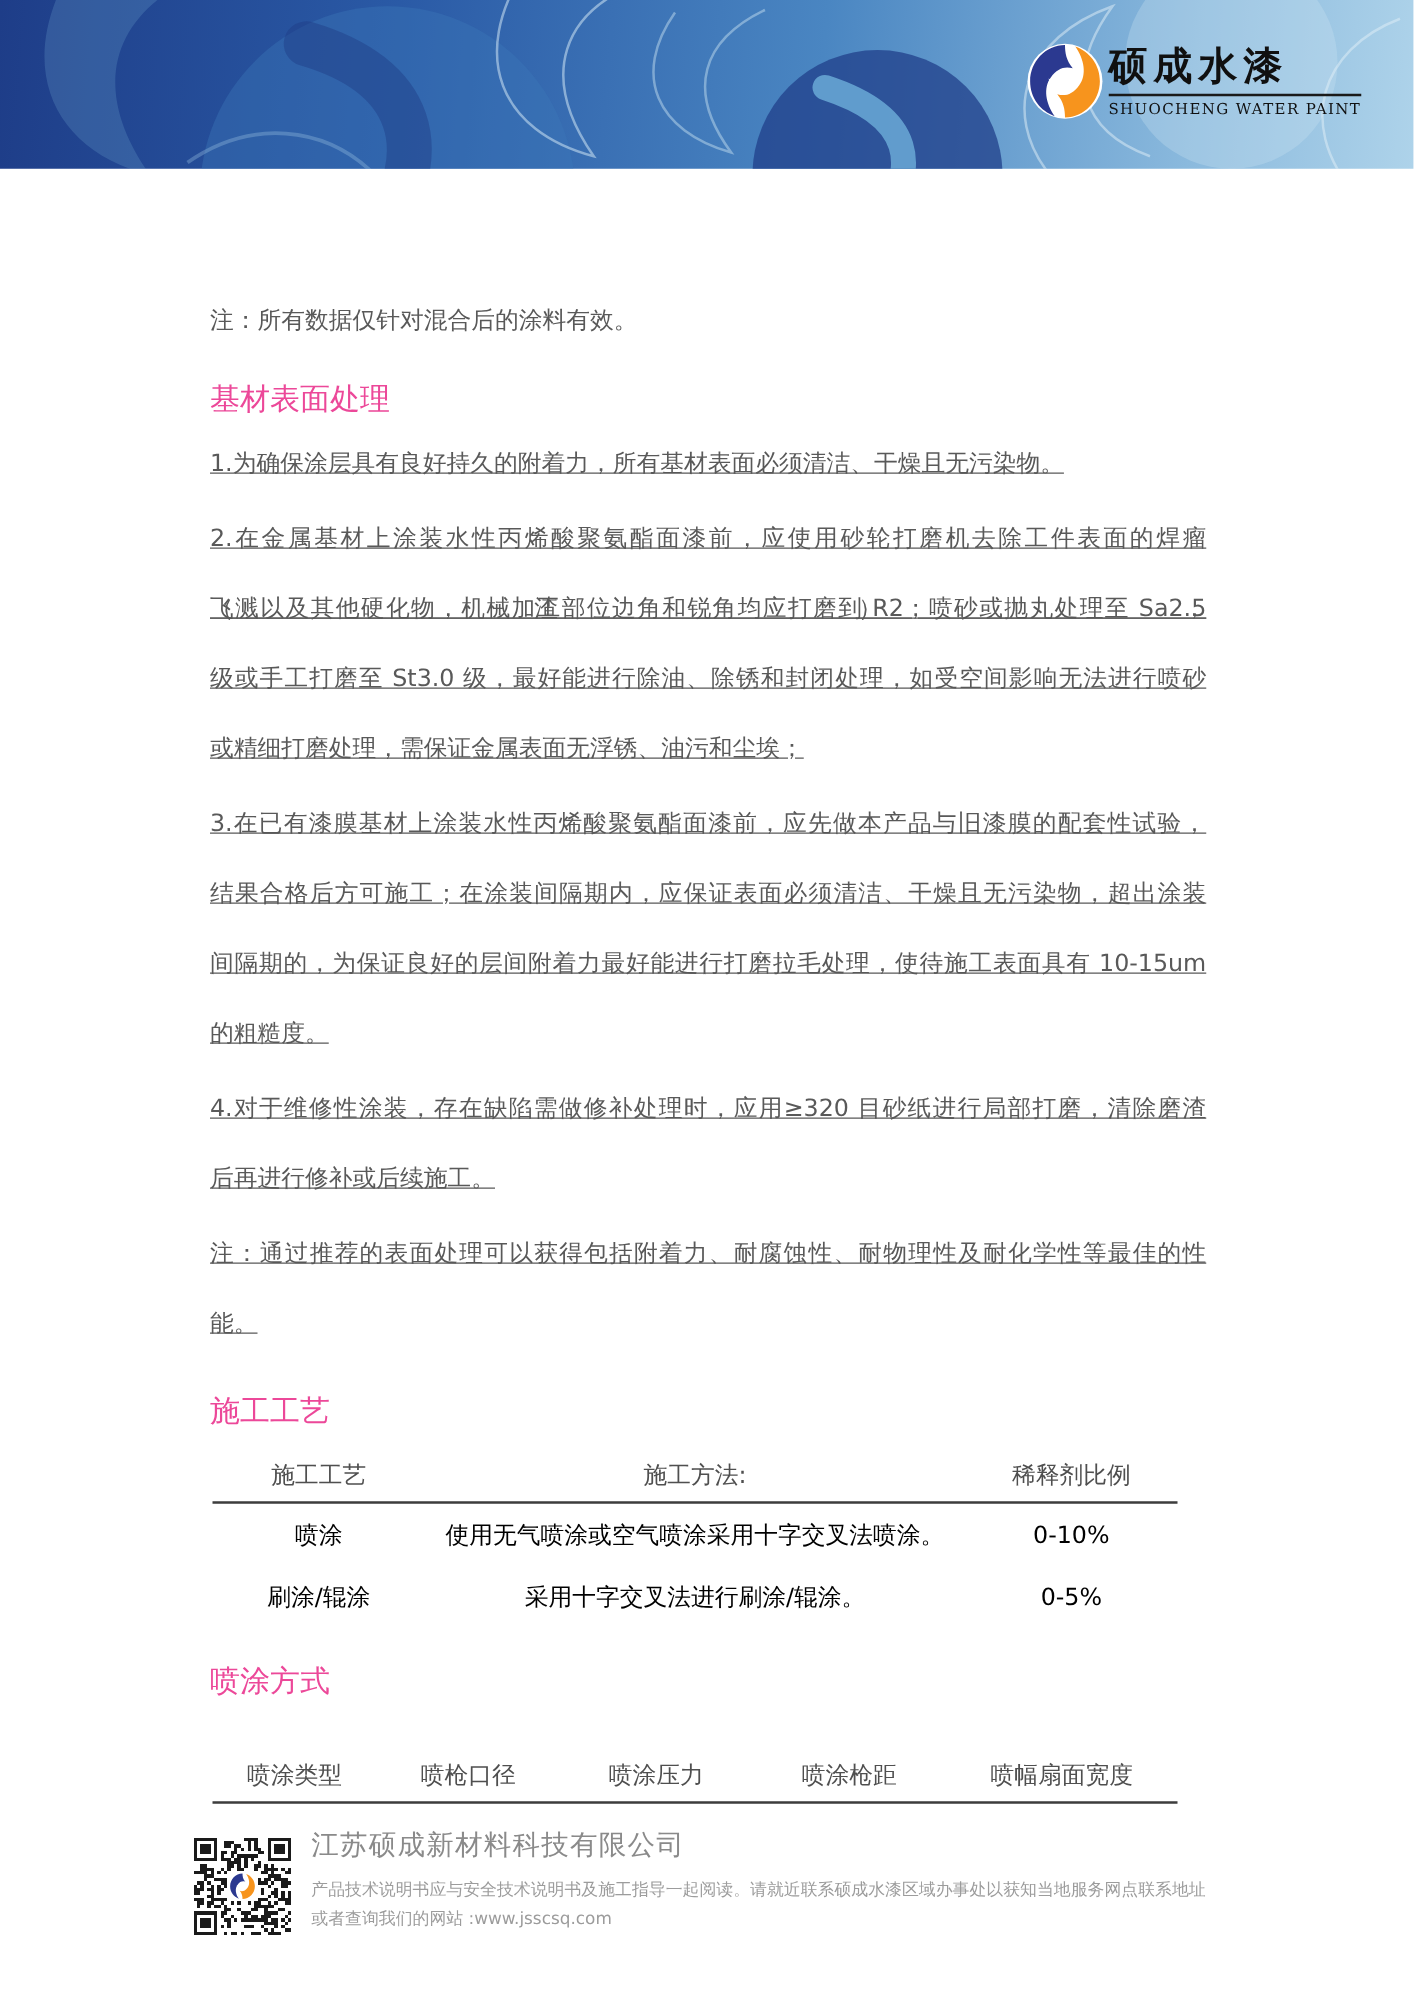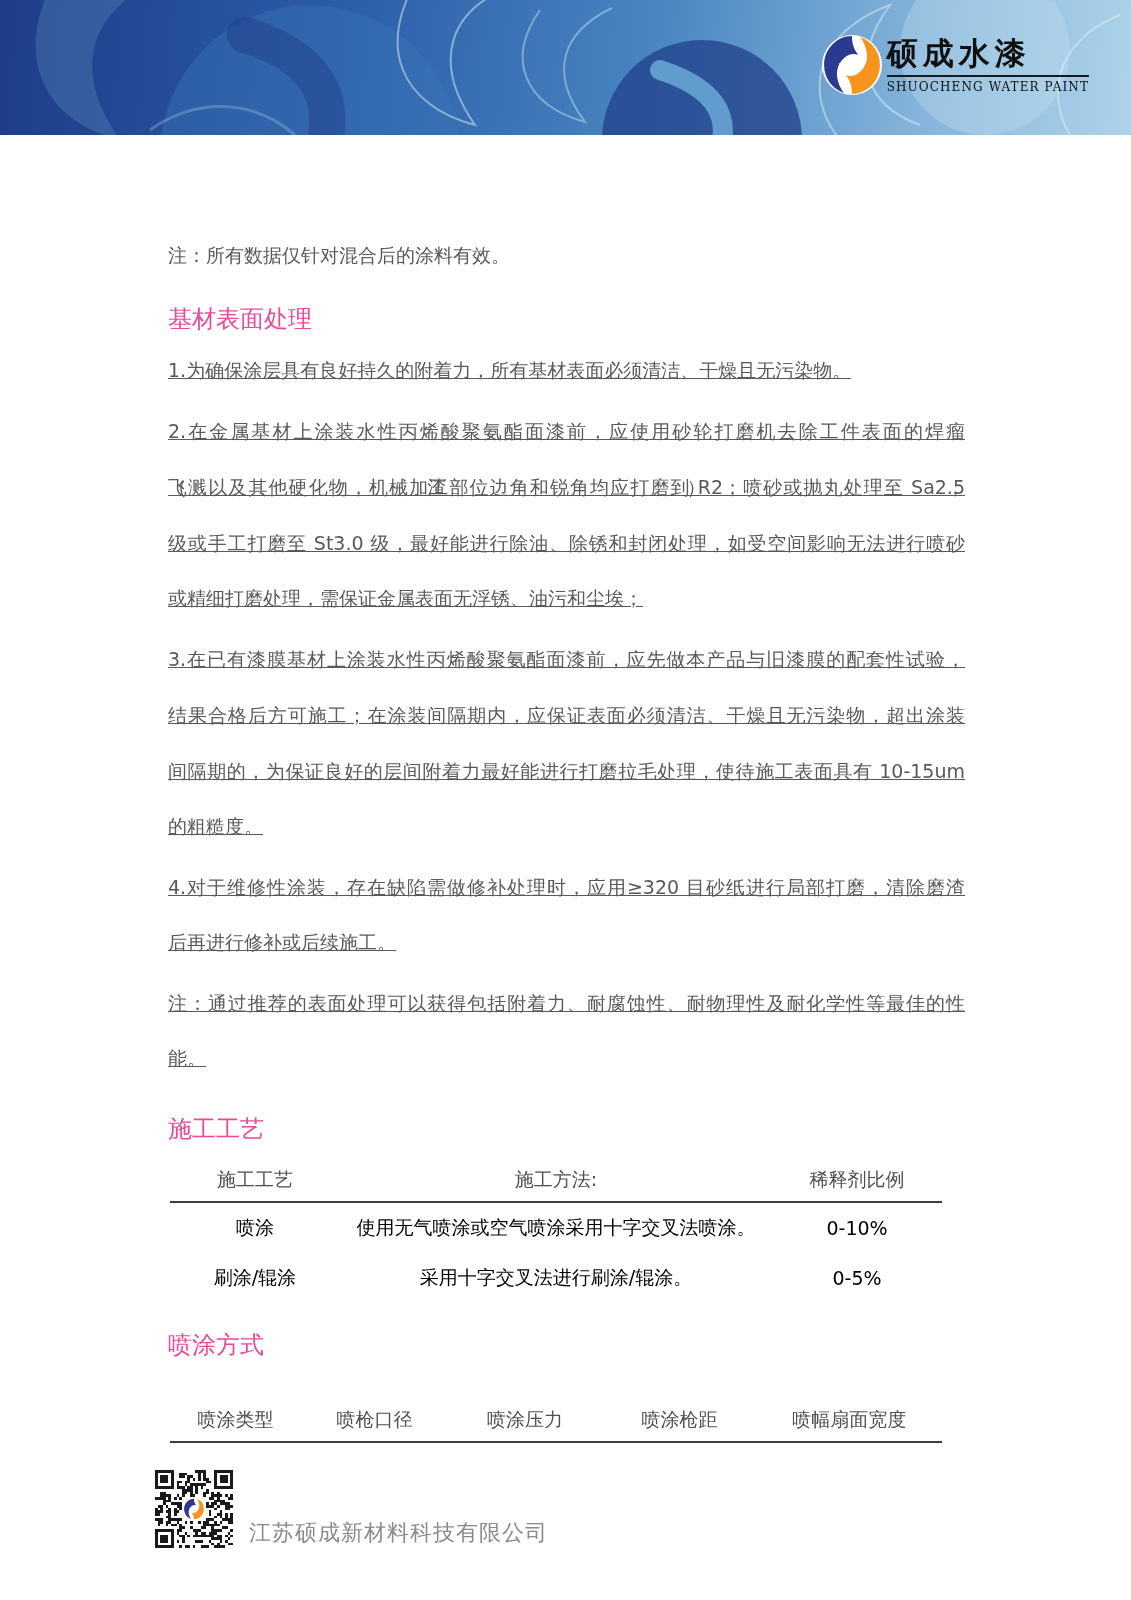--- a/index.html
+++ b/index.html
@@ -434,16 +434,20 @@
           <rect x="25" y="28" width="1" height="1" fill="#1a1a1a"></rect>
         </svg>
       <div class="qr-logo">
         <svg width="22" height="22" viewBox="0 0 60 60">
             <use href="#logoMark"></use>
           </svg>
       </div>
     </div>
     <div class="footer-texts">
       <div class="company">江苏硕成新材料科技有限公司</div>
+      <div class="foot-note">
+        <div>产品技术说明书应与安全技术说明书及施工指导一起阅读。请就近联系硕成水漆区域办事处以获知当地服务网点联系地址</div>
+        <div>或者查询我们的网站 :www.jsscsq.com</div>
+      </div>
     </div>
   </footer>
 
 </div>
 
 </body></html>

